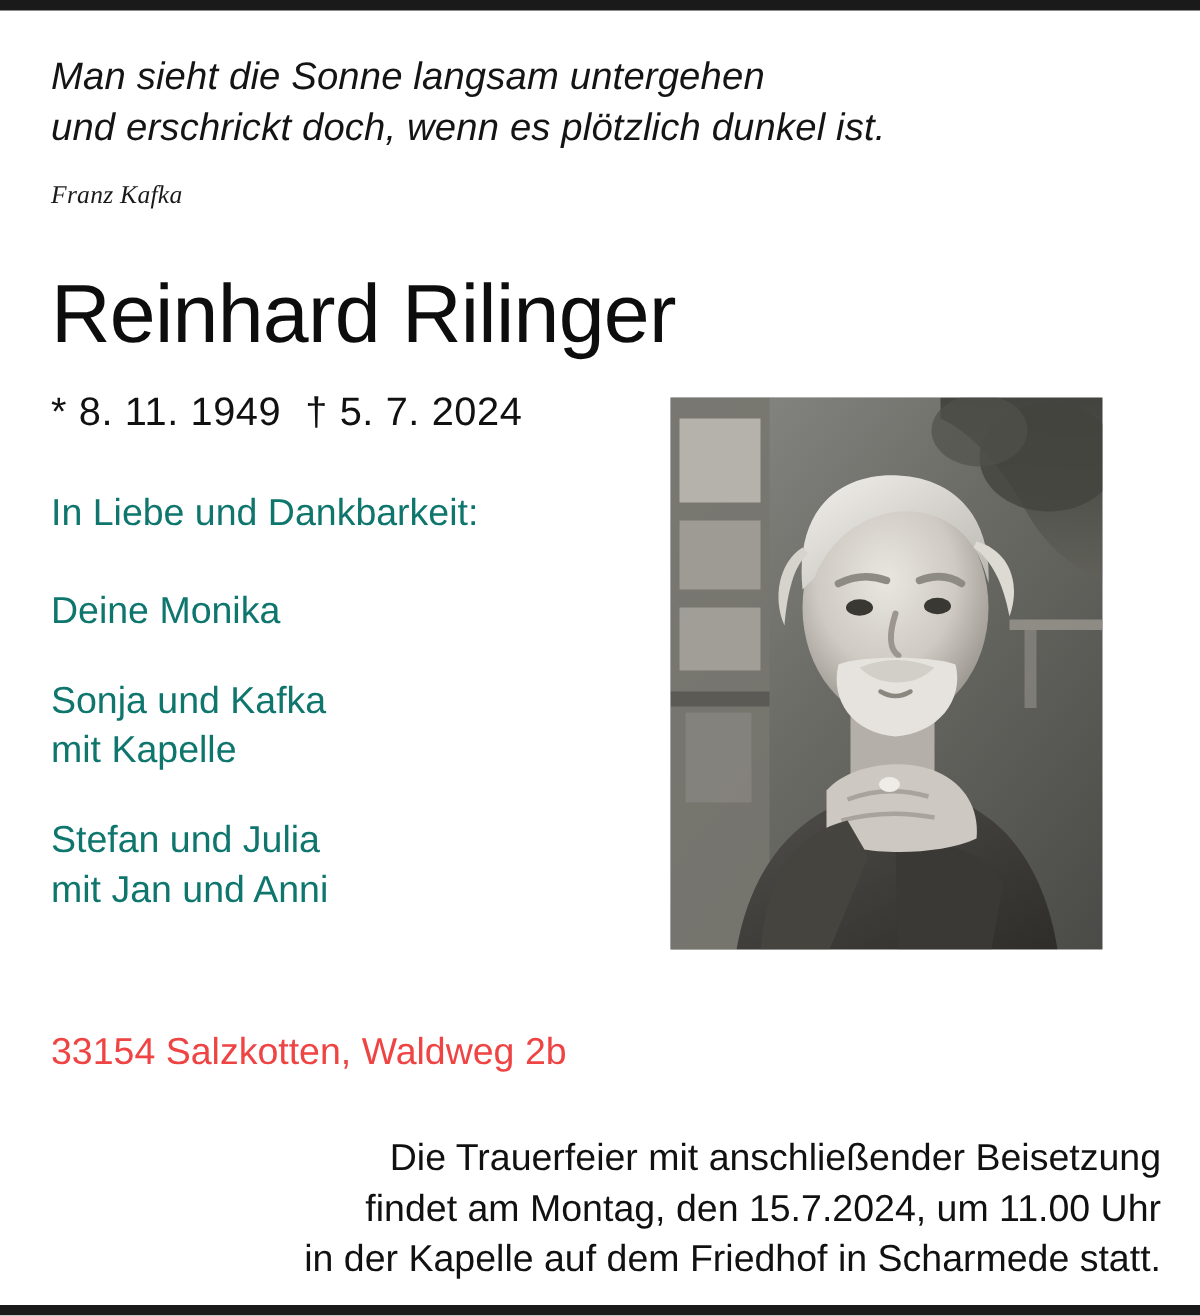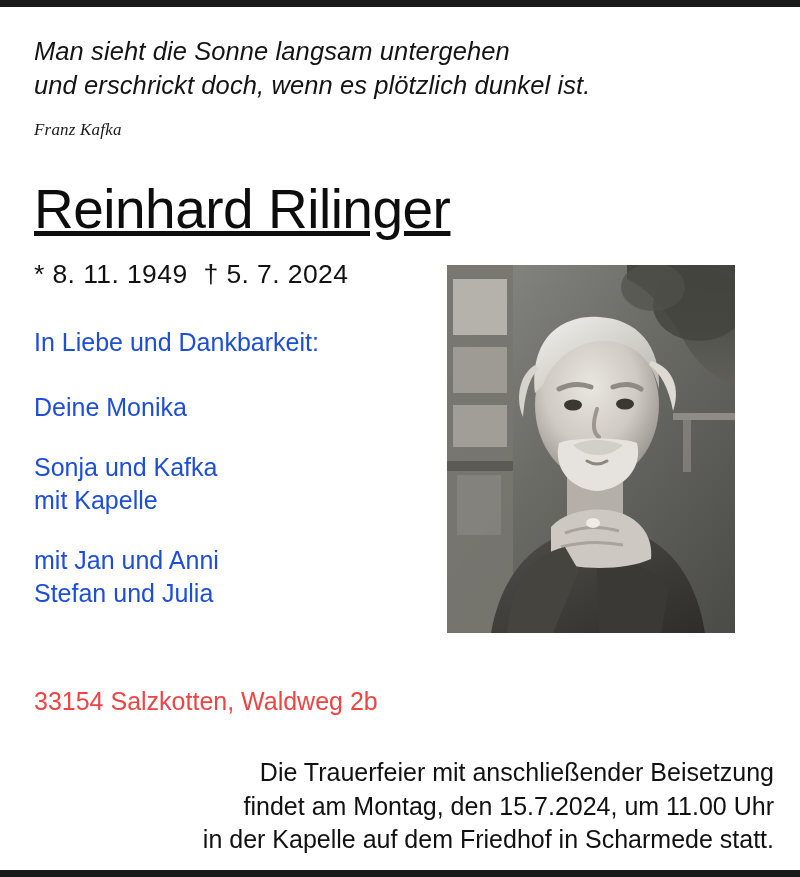--- a/index.html
+++ b/index.html
@@ -45,41 +45,40 @@
     letter-spacing: 0.2px;
   }
   .name {
     font-family: "Liberation Sans", sans-serif;
     font-size: 55px;
     font-weight: 400;
     line-height: 1;
     color: #0d0d0d;
     margin-top: 42px;
     letter-spacing: -0.5px;
-    text-decoration: underline;
   }
   .dates {
     font-family: "Liberation Sans", sans-serif;
     font-size: 26.5px;
     color: #111111;
     margin-top: 22px;
     letter-spacing: 0.4px;
   }
   .dates .gap {
     display: inline-block;
     width: 16px;
   }
   .body-col {
     width: 400px;
   }
   .block {
     font-family: "Liberation Sans", sans-serif;
     font-size: 25px;
     line-height: 1.3;
-    color: #1d4ed8;
+    color: #0f766e;
   }
   .block.intro { margin-top: 36px; }
   .block.fam1 { margin-top: 32px; }
   .block.fam2 { margin-top: 28px; }
   .block.fam3 { margin-top: 28px; }
   .address {
     font-family: "Liberation Sans", sans-serif;
     font-size: 25px;
     color: #ef4444;
     margin-top: 78px;
@@ -128,22 +127,22 @@
     <div class="block fam1">
       <div>Deine Monika</div>
     </div>
 
     <div class="block fam2">
       <div>Sonja und Kafka</div>
       <div>mit Kapelle</div>
     </div>
 
     <div class="block fam3">
+      <div>Stefan und Julia</div>
       <div>mit Jan und Anni</div>
-      <div>Stefan und Julia</div>
     </div>
   </div>
 
   <div class="address">33154 Salzkotten, Waldweg 2b</div>
 
   <div class="ceremony">
     <span class="line">Die Trauerfeier mit anschließender Beisetzung</span>
     <span class="line">findet am Montag, den 15.7.2024, um 11.00 Uhr</span>
     <span class="line">in der Kapelle auf dem Friedhof in Scharmede statt.</span>
   </div>

